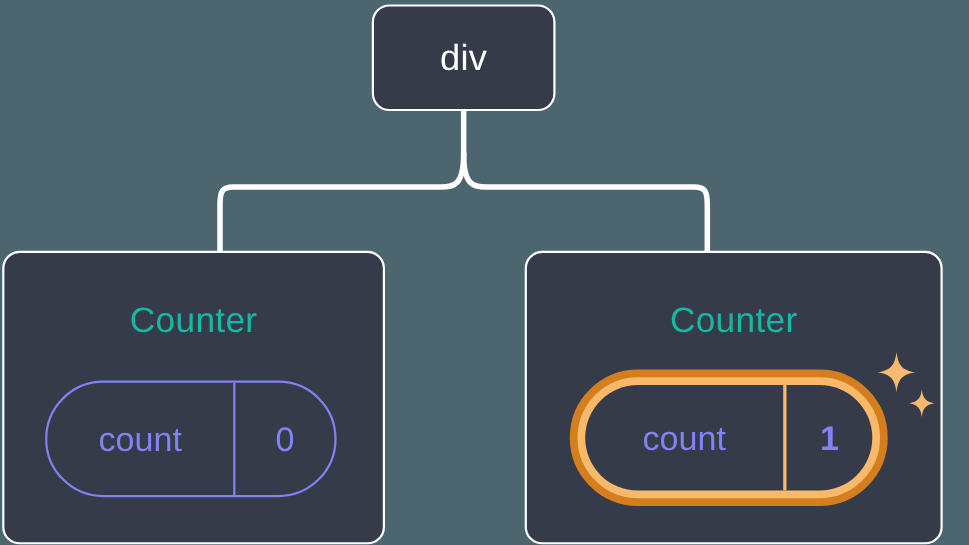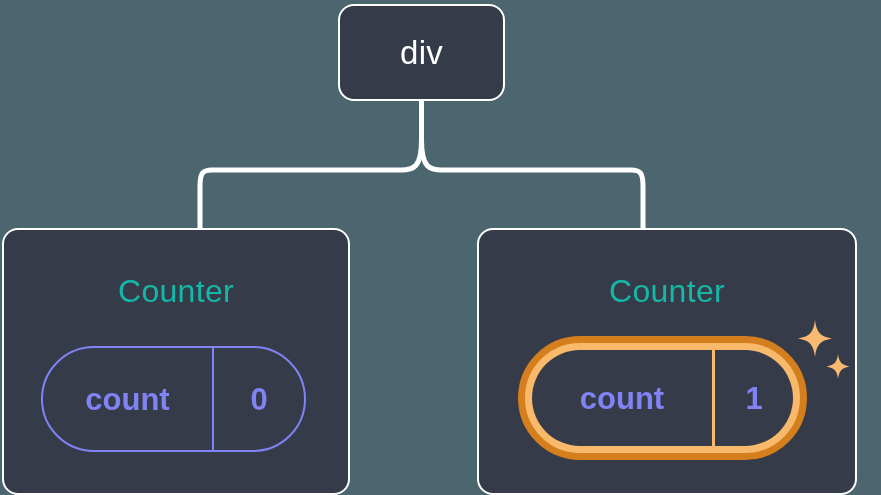--- a/index.html
+++ b/index.html
@@ -144,21 +144,20 @@
   }
 
   .pill-key,
   .pill-val {
     display: flex;
     align-items: center;
     justify-content: center;
     font-size: 31px;
     line-height: 1;
     white-space: nowrap;
-    font-weight: bold;
   }
 
   
   #pill-left {
     left: 41px;
     top: 346px;
   }
   #pill-left .pill { width: 265px; height: 106px; }
   #pill-left .pill-key { width: 169px; }
   #pill-left .pill-val { width: 92px; }

